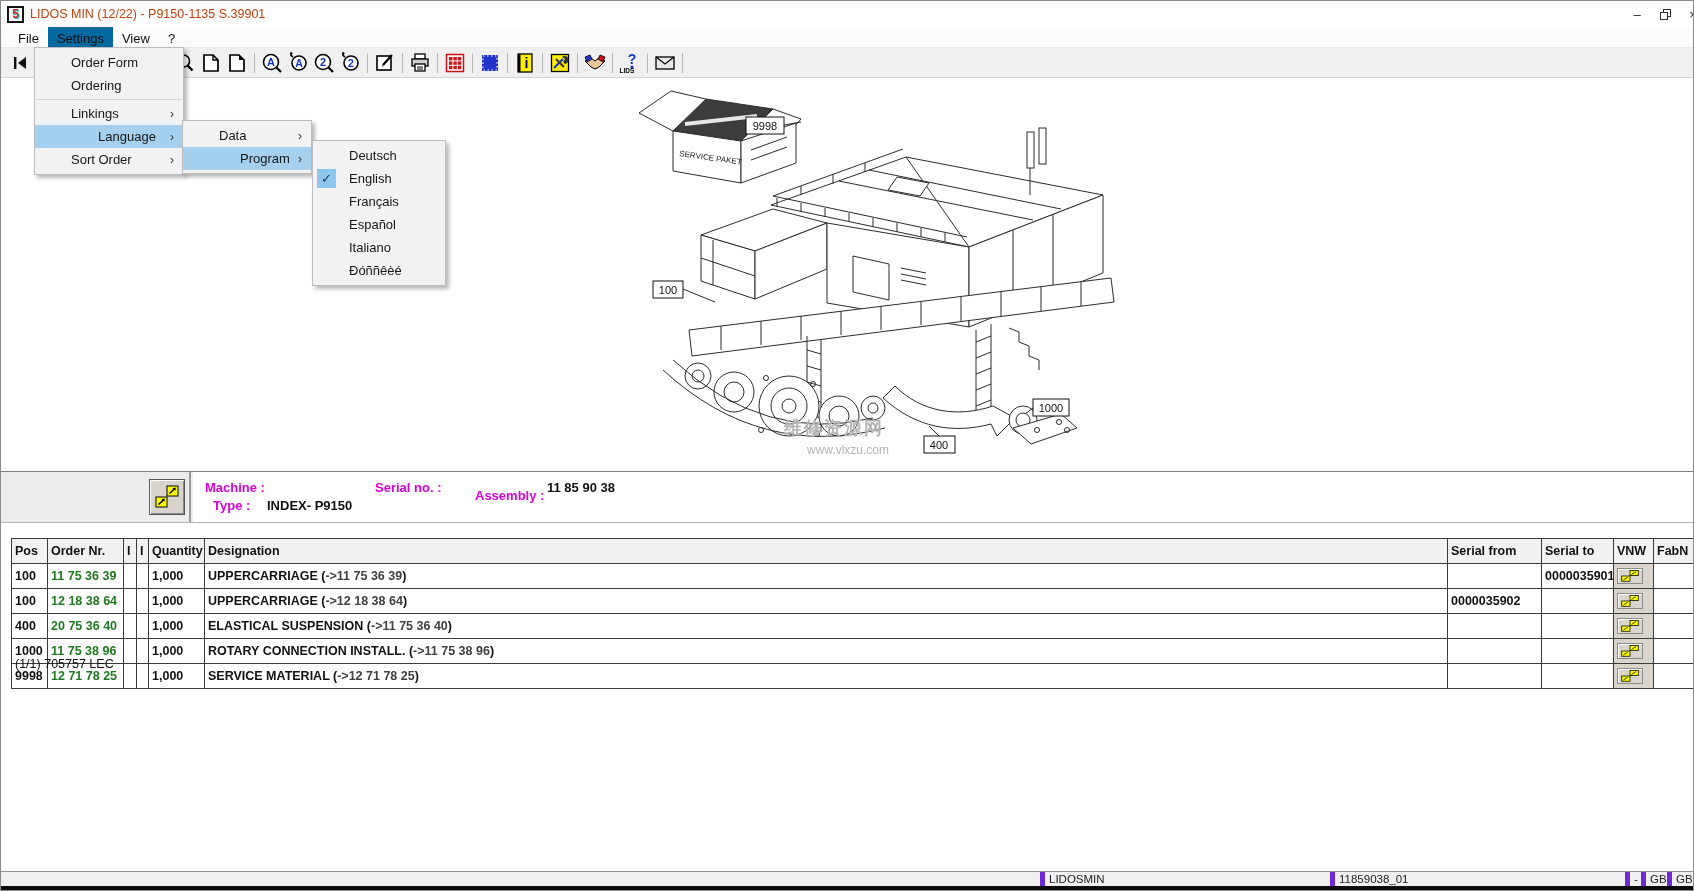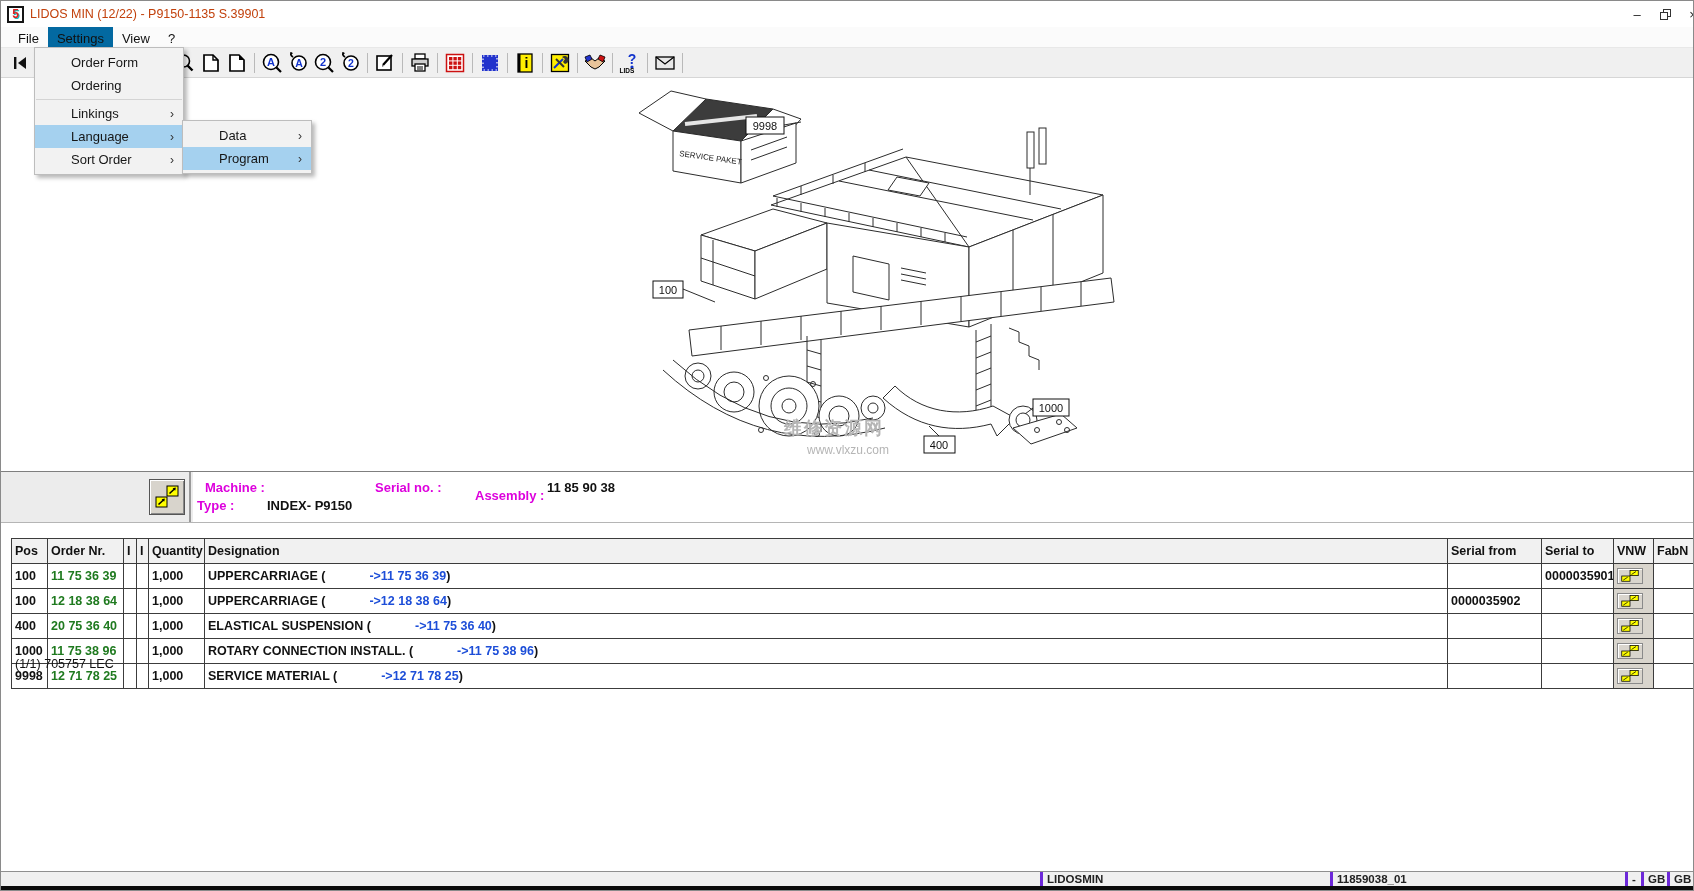--- a/index.html
+++ b/index.html
@@ -54,38 +54,38 @@
   .ip-value { position:absolute; color:#111; font-weight:bold; font-size:13px; white-space:nowrap; }
 
   
   .table-wrap { position:absolute; top:537px; left:10px; width:1684px; overflow:hidden; }
   table.parts { border-collapse:collapse; table-layout:fixed; width:1690px; font-size:12.5px; color:#111; }
   table.parts th, table.parts td { border:1px solid #3c3c3c; height:25px; padding:0 3px;
                                    overflow:hidden; white-space:nowrap; text-align:left; font-weight:bold; }
   table.parts th { background:#f1f1f1; }
   td.c-order { color:#1f7a1f; }
   td.c-qty { text-align:center; }
-  .des-link { color:#1d4ed8;margin-left:44px; }
+  .des-link { color:#404040; }
   td.c-vnw { padding:0; text-align:center; background:#d9d5cd; }
   .vnw-btn { width:26px; height:16px; background:#d9d5cd; border:1px solid #8a8a8a;
              box-shadow:inset 1px 1px 0 #fff; display:inline-flex; align-items:center; justify-content:center; padding:0; }
   .table-footer { position:absolute; top:656px; left:14px; font-size:12.5px; color:#111; }
 
   
   .statusbar { position:absolute; left:0; bottom:4px; width:100%; height:15px; background:#f0f0f0;
                border-top:1px solid #8f8f8f; display:flex; font-size:11.5px; color:#222; align-items:center; }
-  .sb-cell { border-left:3px solid #6d28d9; height:100%; display:flex; align-items:center; padding:0 4px;font-weight:bold; }
+  .sb-cell { border-left:5px solid #6d28d9; height:100%; display:flex; align-items:center; padding:0 4px; }
   .sb-fill { flex:1; }
   .bottom-strip { position:absolute; left:0; bottom:0; width:100%; height:4px; background:#0c0c0c; }
 
   
   .menu-panel { position:absolute; background:#f2f2f2; border:1px solid #bdbdbd;
                 box-shadow:3px 3px 4px rgba(0,0,0,.28); z-index:50; padding:3px 0; font-size:13px; color:#161616; }
   .menu-item { height:23px; display:flex; align-items:center; padding-left:36px; position:relative; }
-  .menu-item.hl { background:#a5d1ef; }
+  .menu-item.hl { background:#a5d1ef;justify-content:center; }
   .menu-arrow { position:absolute; right:9px; font-size:12px; color:#333; }
   .menu-sep { height:1px; background:#d4d4d4; margin:2px 1px; }
   .menu-check { position:absolute; left:4px; top:2px; width:19px; height:19px; background:#8ec7ee;
                 display:flex; align-items:center; justify-content:center; font-size:13px; color:#1a3a52; }
   #menu-settings { left:33px; top:46px; width:150px; }
   #menu-language { left:181px; top:119px; width:130px; }
   #menu-proglang { left:311px; top:139px; width:134px; }
 </style>
 </head>
 <body>
@@ -404,21 +404,21 @@
           <rect x="1" y="12" width="11" height="10" fill="#ffff00" stroke="#000"></rect>
           <line x1="14.5" y1="8.5" x2="20" y2="3.5" stroke="#000" stroke-width="1.6"></line>
           <path d="M20.8,2.6 l-3.2,0.6 2.6,2.6 z" fill="#000"></path>
           <line x1="3.5" y1="19.5" x2="9" y2="14.5" stroke="#000" stroke-width="1.6"></line>
           <path d="M9.8,13.6 l-3.2,0.6 2.6,2.6 z" fill="#000"></path>
         </svg>
       </button>
     </div>
     <div class="info-right">
       <span class="ip-label" style="left:12px; top:8px;">Machine :</span>
-      <span class="ip-label" style="left:4px; top:26px;text-align:center;">Type :</span>
+      <span class="ip-label" style="left:20px; top:26px;text-align:center;">Type :</span>
       <span class="ip-value" style="left:74px; top:26px;">INDEX- P9150</span>
       <span class="ip-label" style="left:182px; top:8px;">Serial no. :</span>
       <span class="ip-label" style="left:282px; top:8px;margin-top:8px;">Assembly :</span>
       <span class="ip-value" style="left:354px; top:8px;">11 85 90 38</span>
     </div>
   </div>
 
   <div class="table-wrap">
     <table class="parts">
       <colgroup>
@@ -584,14 +584,35 @@
     <div class="menu-item">
         <span>Data</span>
       <span class="menu-arrow">›</span>
       </div>
     <div class="menu-item hl">
         <span>Program</span>
       <span class="menu-arrow">›</span>
       </div>
   </div>
 
+  <div class="menu-panel" id="menu-proglang">
+    <div class="menu-item">
+        <span>Deutsch</span>
+      </div>
+    <div class="menu-item">
+      <span class="menu-check">✓</span>
+      <span>English</span>
+      </div>
+    <div class="menu-item">
+        <span>Français</span>
+      </div>
+    <div class="menu-item">
+        <span>Español</span>
+      </div>
+    <div class="menu-item">
+        <span>Italiano</span>
+      </div>
+    <div class="menu-item">
+        <span>Ðóññêèé</span>
+      </div>
+  </div>
 
 </div>
 
 </body></html>

